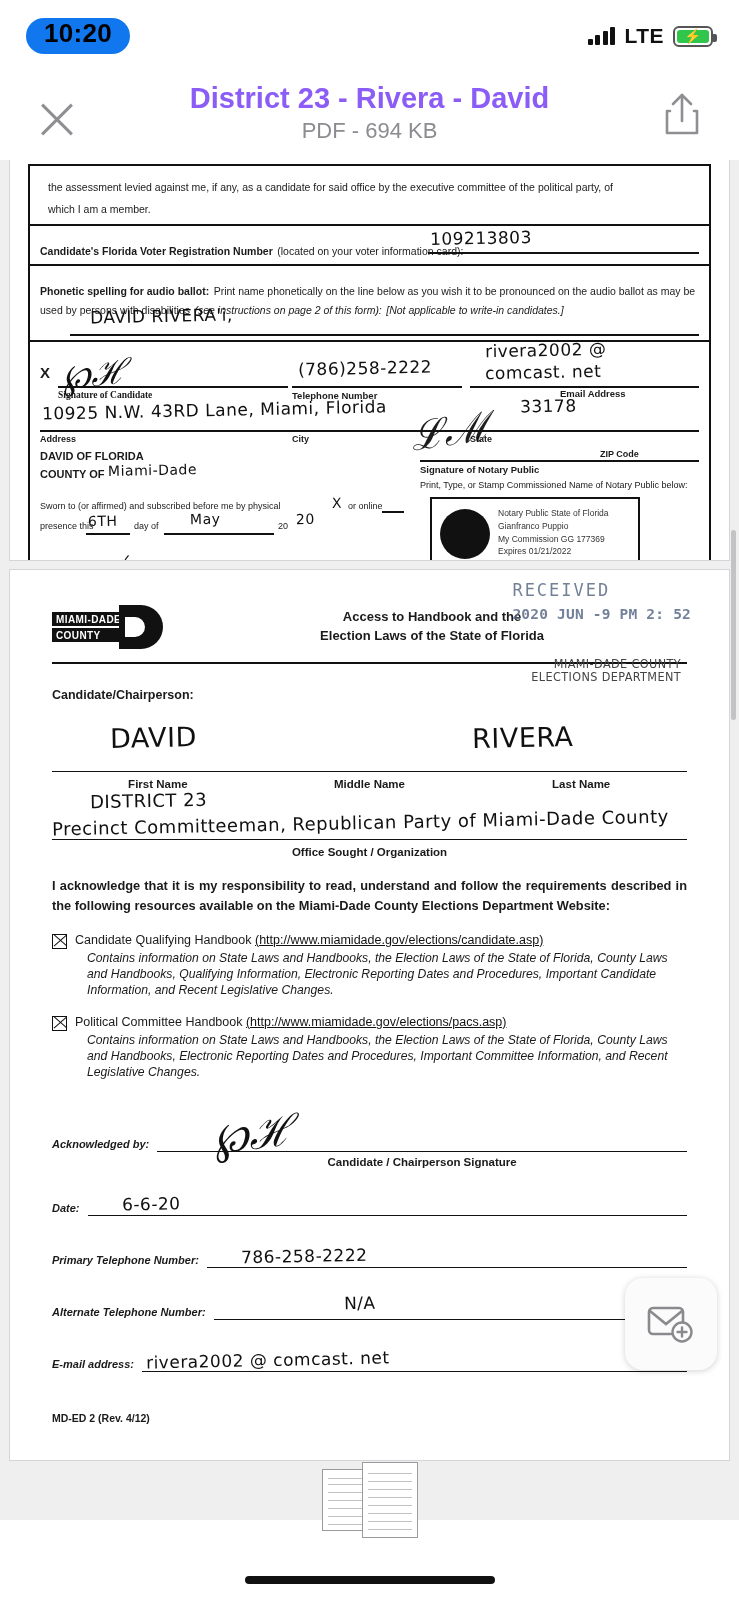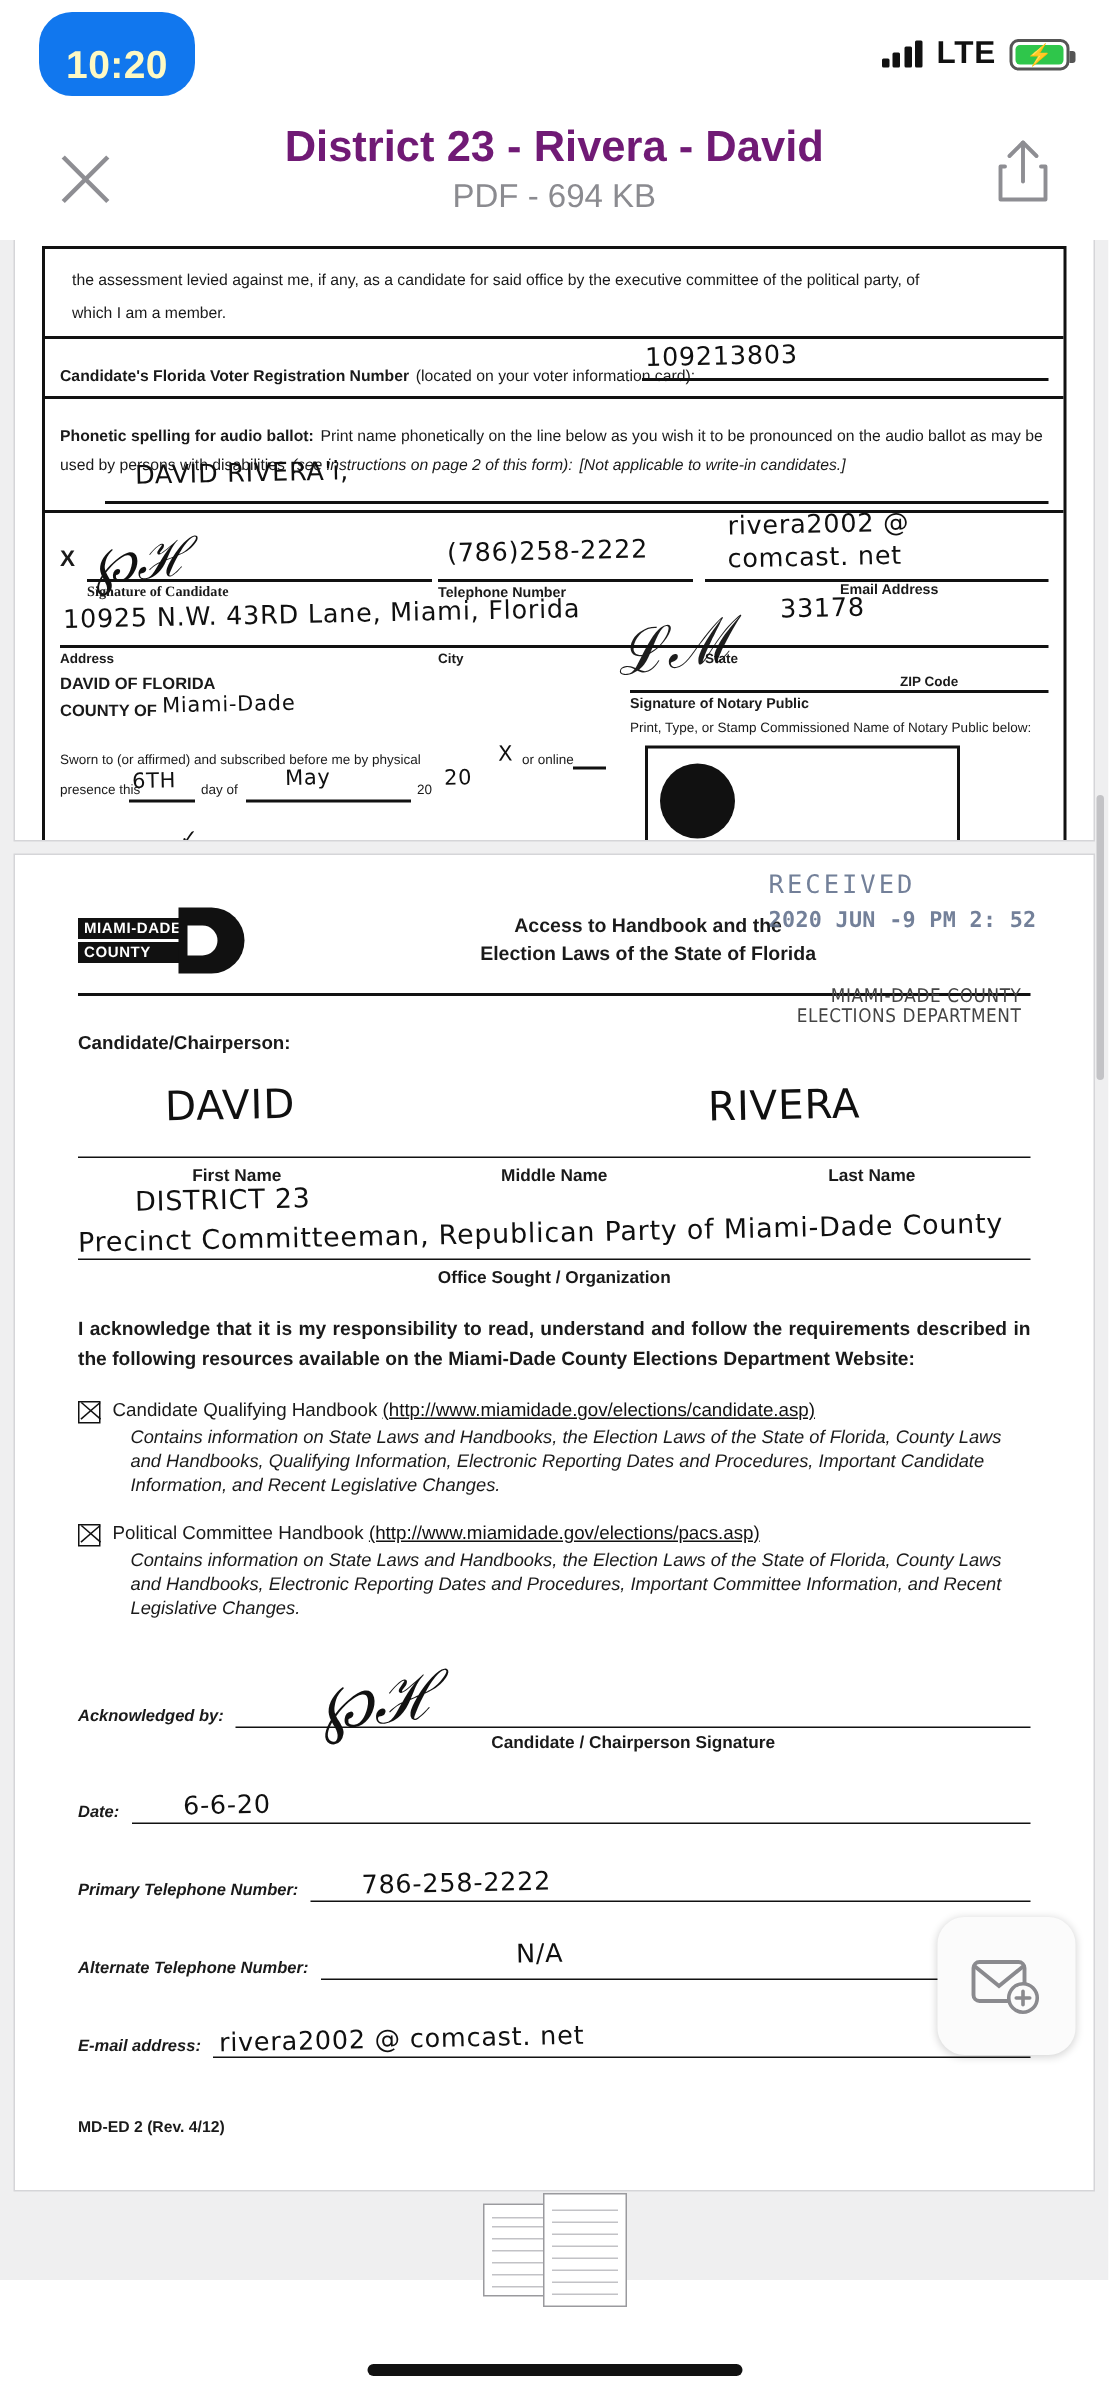--- a/index.html
+++ b/index.html
@@ -11,23 +11,23 @@
   }
   .screen { position: relative; width: 739px; height: 1600px; background: #fff; }
 
   
   .statusbar {
     position: absolute; top: 0; left: 0; width: 739px; height: 72px;
     display: flex; align-items: center; justify-content: space-between;
     padding: 0 26px;
   }
   .time-pill {
-    background: #1177ee; color: #fef9c3;
+    background: #1177ee; color: #000000;
     font-size: 26px; font-weight: bold;
-    padding: 22px 18px 8px; border-radius: 22px;
+    padding: 2px 18px 8px; border-radius: 22px;
     letter-spacing: .3px; line-height: 1; text-align: center;
   }
   .status-right { display: flex; align-items: center; gap: 9px; }
   .signal { display: flex; align-items: flex-end; gap: 2.5px; height: 18px; }
   .signal i { display: block; width: 5px; background: #111; border-radius: 1px; }
   .signal i:nth-child(1) { height: 6px; }
   .signal i:nth-child(2) { height: 10px; }
   .signal i:nth-child(3) { height: 14px; }
   .signal i:nth-child(4) { height: 18px; }
   .lte { font-size: 21px; font-weight: 600; color: #111; letter-spacing: .5px; }
@@ -45,21 +45,21 @@
     display: flex; align-items: flex-start; padding: 0 30px;
   }
   .close-btn { width: 54px; height: 54px; position: relative; flex: 0 0 54px; margin-top: 14px; }
   .close-btn::before, .close-btn::after {
     content:""; position:absolute; left: 6px; top: 26px; width: 42px; height: 3px;
     background: #8e8e93;
   }
   .close-btn::before { transform: rotate(45deg); }
   .close-btn::after { transform: rotate(-45deg); }
   .nav-title-wrap { flex: 1; text-align: center; padding-top: 4px; }
-  .nav-title { font-size: 29px; font-weight: bold; color: #701a75; line-height: 1.15; }
+  .nav-title { font-size: 29px; font-weight: bold; color: #8b5cf6; line-height: 1.15; }
   .nav-sub { font-size: 22px; color: #8b8b90; margin-top: 3px; }
   .share-btn { width: 54px; flex: 0 0 54px; margin-top: 12px; display:flex; justify-content:center; }
 
   
   .viewer {
     position: absolute; top: 160px; left: 0; width: 739px; height: 1360px;
     background: #efeff0; overflow: hidden;
   }
   .page {
     position: relative; background: #fff; margin: 0 auto;
@@ -290,20 +290,26 @@
           <span class="tiny-cap" style="position:absolute;left:248px;top:24px;">20</span>
           <span class="hw hw-sm" style="position:absolute;left:266px;top:14px;">20</span>
 
           <span class="tiny-cap" style="position:absolute;left:10px;top:62px;">Personally Known:</span>
           <span class="hw hw-sm" style="position:absolute;left:90px;top:54px;">✓</span>
 
           <span class="tiny-cap" style="position:absolute;left:132px;top:62px;">or Produced Identification:</span>
 
           <div style="position:absolute;left:400px;top:0px;width:210px;height:80px;border:2px solid #111;">
             <div style="position:absolute;left:8px;top:10px;width:50px;height:50px;border-radius:50%;background:#111;"></div>
+            <div style="position:absolute;left:66px;top:8px;font-size:8.5px;line-height:1.5;color:#333;">
+              <div>Notary Public State of Florida</div>
+              <div>Gianfranco Puppio</div>
+              <div>My Commission GG 177369</div>
+              <div>Expires 01/21/2022</div>
+            </div>
           </div>
         </div>
       </div>
 
     </div>
 
     <div class="page page2">
       <div class="p2">
 
         <div class="logo-row">

